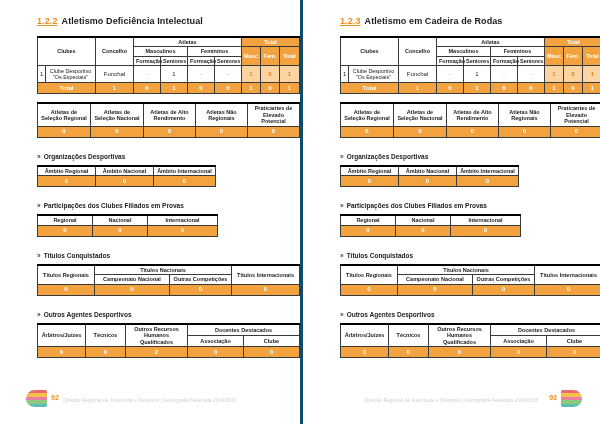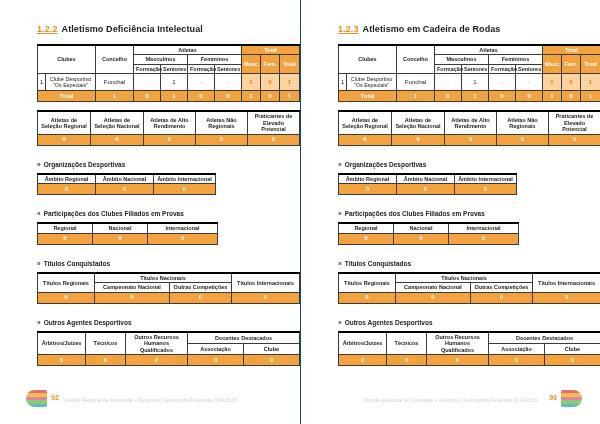--- a/index.html
+++ b/index.html
@@ -1,19 +1,19 @@
 <!DOCTYPE html>
 <html><head>
 <meta charset="utf-8">
 <style>
   html,body{margin:0;padding:0;background:#ffffff;}
   body{width:600px;height:424px;overflow:hidden;font-family:"Liberation Sans",sans-serif;}
   .spread{display:flex;width:600px;height:424px;}
-  .page{box-sizing:border-box;width:300px;height:424px;position:relative;padding:24px 0 0 37px;}
-  .page+.page{border-left:1px solid #0c4a6e;}
+  .page{box-sizing:border-box;width:300px;height:424px;position:relative;padding:16px 0 0 37px;}
+  .page+.page{border-left:3px solid #0c4a6e;}
 
   h1{font-size:9px;margin:0 0 10px 0;font-weight:bold;color:#1a1a1a;letter-spacing:.1px;}
   h1 .num{color:#F08C1E;text-decoration:underline;margin-right:4px;}
   h2{font-size:6.5px;margin:15px 0 5px 0;font-weight:bold;color:#222;}
   h2 .mk{color:#444;margin-right:3px;}
 
   table{border-collapse:collapse;table-layout:fixed;font-size:6px;color:#222;margin:0;}
   .tbl{border-top:2px solid #000;}
   .tbl th,.tbl td{border:1px solid #3a3a3a;padding:1px 2px;text-align:center;vertical-align:middle;line-height:1.18;}
   .tbl thead th{font-weight:bold;font-size:5.5px;background:#ffffff;}

